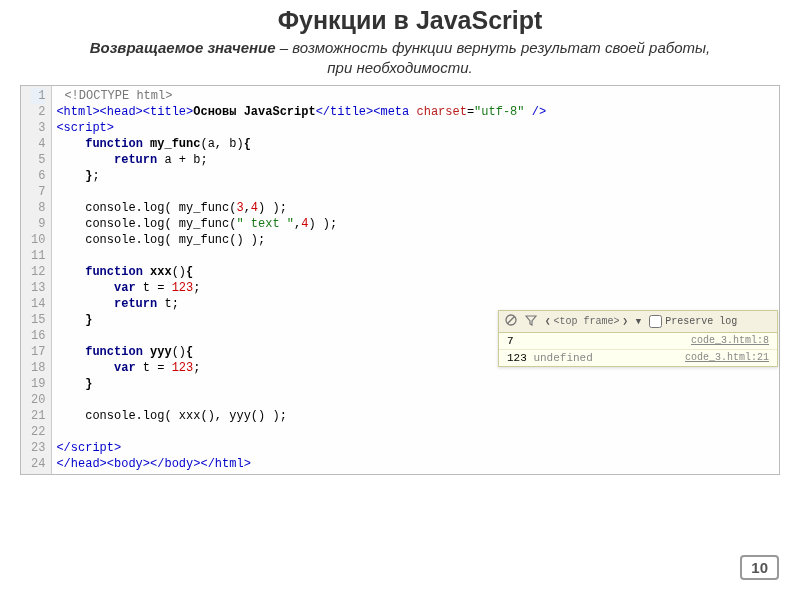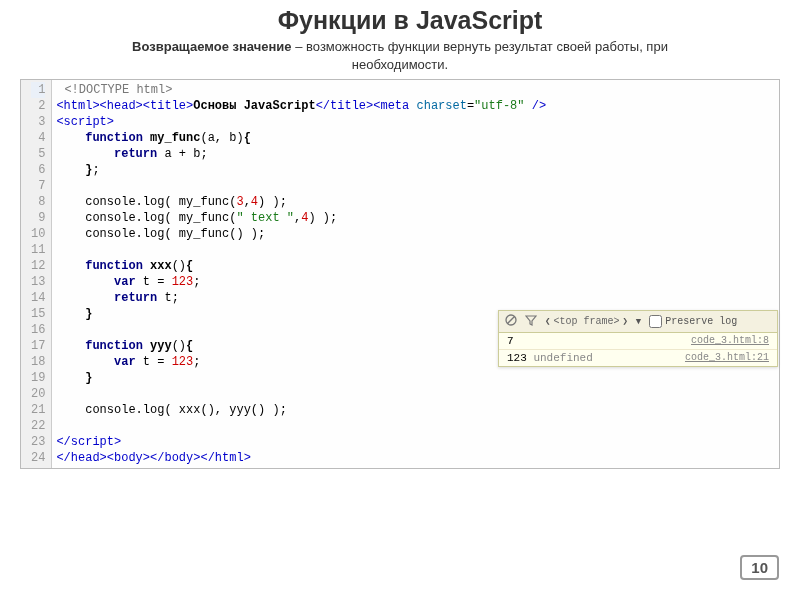--- a/index.html
+++ b/index.html
@@ -1,33 +1,33 @@
 <!DOCTYPE html>
 <html><head>
 <meta charset="utf-8">
 <style>
   * { margin: 0; padding: 0; box-sizing: border-box; }
   body { width: 800px; height: 600px; background: #fff; font-family: Verdana, Arial, sans-serif; position: relative; overflow: hidden; }
   
   .slide-title { text-align: center; font-size: 25px; font-weight: bold; color: #333; padding-top: 6px; margin-left: 20px; }
-  .slide-sub { text-align: center; font-size: 13px; color: #333; padding: 3px 83px 6px; line-height: 1.35; }
+  .slide-sub { text-align: center; font-size: 15px; color: #333; font-style: italic; padding: 3px 83px 6px; line-height: 1.35; }
   .slide-sub b { font-weight: bold; }
   
   .editor { margin: 0 20px; border: 1px solid #bbb; background: #fefefe; font-family: Consolas, "Courier New", monospace; font-size: 12px; display: flex; }
   .gutter { background: #f0f0f0; color: #999; text-align: right; padding: 2px 6px 2px 10px; border-right: 1px solid #ccc; white-space: pre; }
   .gutter .n { display: block; line-height: 16px; }
   .hl { background: #eaf0f8; display: inline-block; width: 100%; }
   .code { flex: 1; padding: 2px 0 2px 4px; white-space: pre; line-height: 16px; color: #000; }
   .code .line { display: block; height: 16px; }
   .c-tag   { color: #0000cc; }
   .c-str   { color: #1a7a1a; }
   .c-key   { color: #000080; font-weight: bold; }
   .c-num   { color: #c00; }
   .c-fn    { color: #000; font-weight: bold; }
-  .c-attr  { color: #0369a1; }
+  .c-attr  { color: #b91c1c; }
   .c-doct  { color: #777; margin-left: 8px; }
   
   .console { position: absolute; right: 22px; top: 310px; width: 280px; border: 1px solid #cc9; background: #ffffef; font-family: Consolas, "Courier New", monospace; font-size: 11px; box-shadow: 0 1px 3px rgba(0,0,0,0.15); }
   .con-toolbar { background: #f4f1e0; border-bottom: 1px solid #cc9; padding: 3px 6px; display: flex; align-items: center; gap: 8px; color: #555; }
   .con-toolbar .ico { display: inline-block; }
   .tfinput { display:flex; align-items:center; gap:3px; }
   .con-row { display: flex; justify-content: space-between; padding: 2px 8px; border-bottom: 1px solid #eee8cc; }
   .con-row:last-child { border-bottom: none; }
   .con-row .src { color: #888; text-decoration: underline; font-size: 10px; }
   .nan { color: #00c; }

